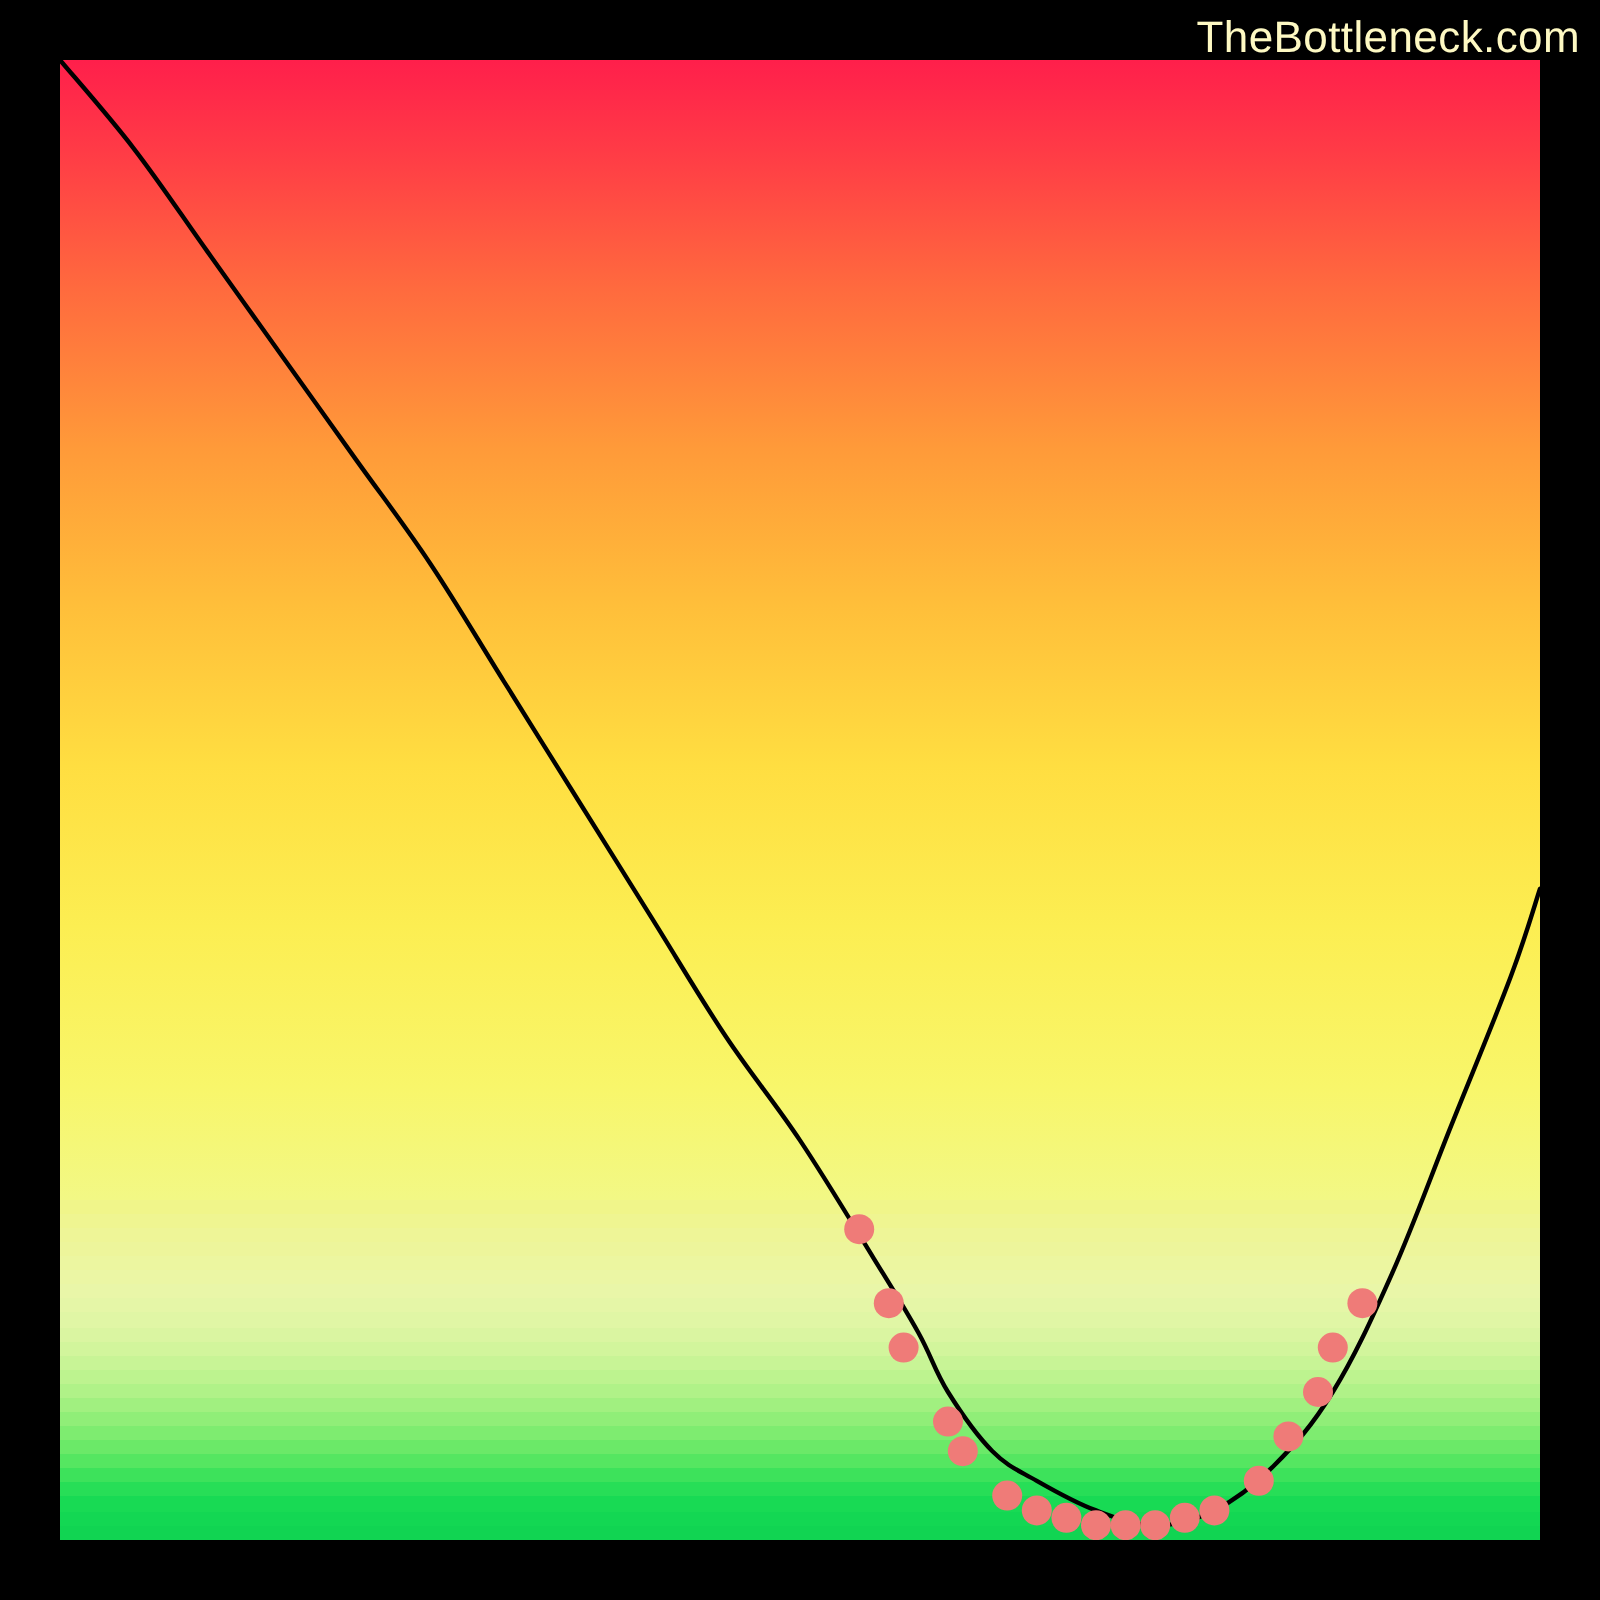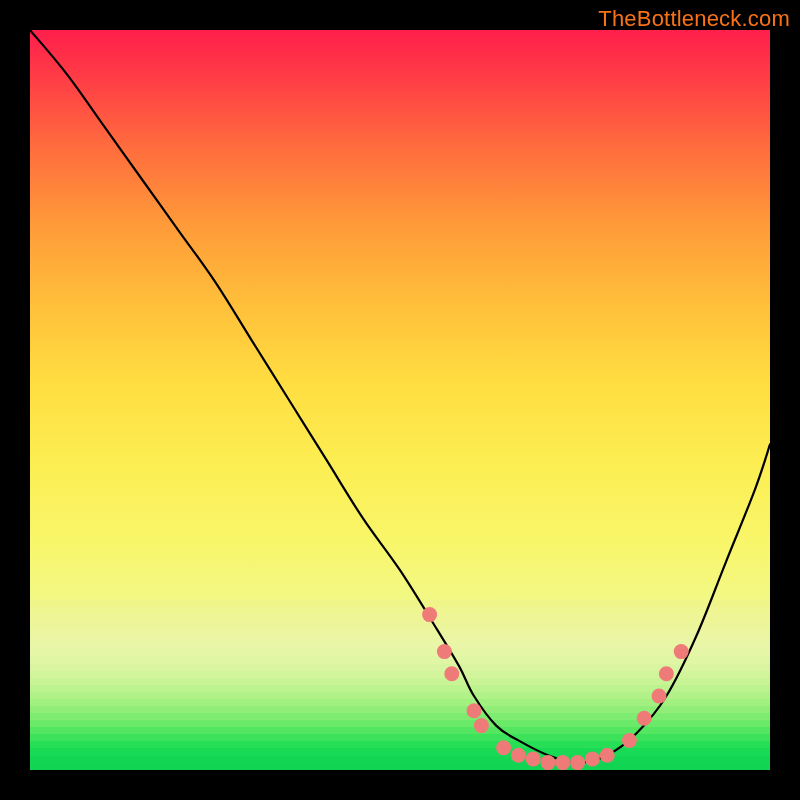--- a/index.html
+++ b/index.html
@@ -9,21 +9,21 @@
     height: 800px;
     background: #000;
     position: relative;
   }
   .watermark {
     position: absolute;
     top: 6px;
     right: 10px;
     font-family: Arial, Helvetica, sans-serif;
     font-size: 22px;
-    color: #f97316;
+    color: #fef9c3;
     letter-spacing: 0.2px;
     font-weight: 500;
   }
   .plot-area {
     position: absolute;
     left: 30px;
     top: 30px;
     width: 740px;
     height: 740px;
     overflow: hidden;

